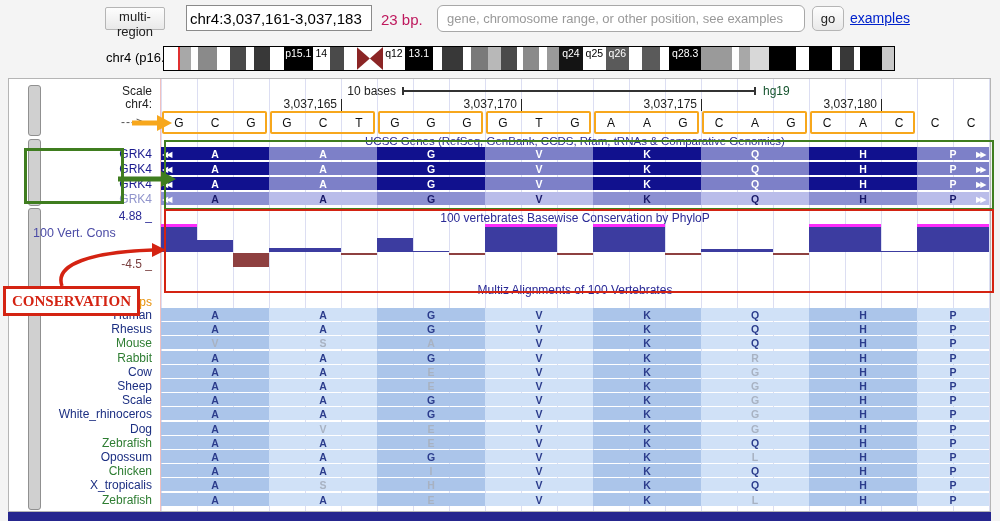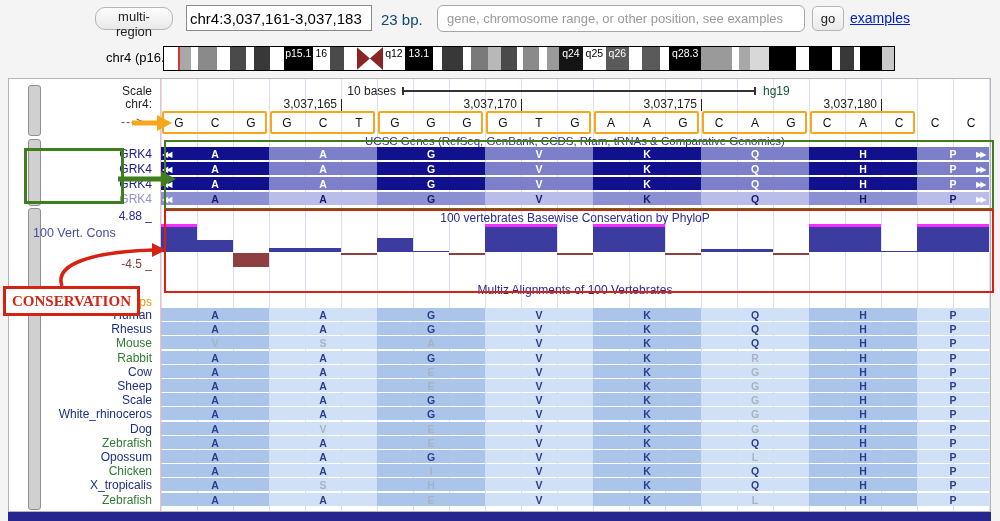--- a/index.html
+++ b/index.html
@@ -1,23 +1,23 @@
 <!DOCTYPE html>
 <html><head>
 <meta charset="utf-8">
 <style>
   html,body{margin:0;padding:0;}
   body{width:1000px;height:521px;background:#f4f4f4;font-family:"Liberation Sans",sans-serif;}
   .stage{position:relative;width:1000px;height:521px;overflow:hidden;}
   
-  #btn-multi{position:absolute;left:95px;top:7px;width:78px;height:23px;border:1px solid #b5b5b5;border-radius:10px;
+  #btn-multi{position:absolute;left:105px;top:7px;width:60px;height:23px;border:1px solid #b5b5b5;border-radius:2px;
     background:linear-gradient(#fdfdfd,#e9e9e9);font:13px "Liberation Sans",sans-serif;color:#222;}
   #inp-pos{position:absolute;left:186px;top:5px;width:186px;height:26px;border:1px solid #8a8a8a;background:#fff;
     font:15px "Liberation Sans",sans-serif;color:#000;padding:0 3px;box-sizing:border-box;}
-  #txt-bp{position:absolute;left:381px;top:11px;font:15px "Liberation Sans",sans-serif;color:#0c4a6e;}
+  #txt-bp{position:absolute;left:381px;top:11px;font:15px "Liberation Sans",sans-serif;color:#be185d;}
   #inp-search{position:absolute;left:437px;top:5px;width:368px;height:27px;border:1px solid #a8a8a8;border-radius:6px;
     font:13px "Liberation Sans",sans-serif;color:#333;padding:0 9px;box-sizing:border-box;background:#fff;}
   #inp-search::placeholder{color:#999;}
   #btn-go{position:absolute;left:812px;top:6px;width:32px;height:25px;border:1px solid #b5b5b5;border-radius:5px;
     background:linear-gradient(#fdfdfd,#e9e9e9);font:13px "Liberation Sans",sans-serif;color:#222;}
   #lnk-examples{position:absolute;left:850px;top:10px;font:14px "Liberation Sans",sans-serif;color:#0022cc;text-decoration:underline;cursor:pointer;}
   
   #ideo-label{position:absolute;left:106px;top:50px;font:13px "Liberation Sans",sans-serif;color:#000;}
   #ideo-box{position:absolute;left:163px;top:46px;width:730px;height:23px;border:1px solid #000;background:#fff;overflow:hidden;}
   
@@ -68,21 +68,21 @@
       <div style="position: absolute; left: 4.7%; top: 0px; width: 2.6%; height: 23px; background: rgb(138, 138, 138);"></div>
       <div style="position: absolute; left: 7.3%; top: 0px; width: 1.7%; height: 23px; background: rgb(255, 255, 255);"></div>
       <div style="position: absolute; left: 9%; top: 0px; width: 2.2%; height: 23px; background: rgb(74, 74, 74);"></div>
       <div style="position: absolute; left: 11.2%; top: 0px; width: 1.1%; height: 23px; background: rgb(255, 255, 255);"></div>
       <div style="position: absolute; left: 12.3%; top: 0px; width: 2.2%; height: 23px; background: rgb(56, 56, 56);"></div>
       <div style="position: absolute; left: 14.5%; top: 0px; width: 1.9%; height: 23px; background: rgb(255, 255, 255);"></div>
       <div style="position: absolute; left: 16.4%; top: 0px; width: 4%; height: 23px; background: rgb(0, 0, 0);">
         <div class="bandlab" style="left: 0px; width: 100%; color: rgb(255, 255, 255);">p15.1</div>
       </div>
       <div style="position: absolute; left: 20.4%; top: 0px; width: 2.3%; height: 23px; background: rgb(255, 255, 255);">
-        <div class="bandlab" style="left: 0px; width: 100%; color: rgb(0, 0, 0);">16</div>
+        <div class="bandlab" style="left: 0px; width: 100%; color: rgb(0, 0, 0);">14</div>
       </div>
       <div style="position: absolute; left: 22.7%; top: 0px; width: 2%; height: 23px; background: rgb(74, 74, 74);"></div>
       <div style="position: absolute; left: 24.7%; top: 0px; width: 1.7%; height: 23px; background: rgb(255, 255, 255);"></div>
       <div style="position: absolute; left: 30%; top: 0px; width: 3%; height: 23px; background: rgb(255, 255, 255);">
         <div class="bandlab" style="left: 0px; width: 100%; color: rgb(0, 0, 0);">q12</div>
       </div>
       <div style="position: absolute; left: 33%; top: 0px; width: 3.8%; height: 23px; background: rgb(0, 0, 0);">
         <div class="bandlab" style="left: 0px; width: 100%; color: rgb(255, 255, 255);">13.1</div>
       </div>
       <div style="position: absolute; left: 36.8%; top: 0px; width: 1.3%; height: 23px; background: rgb(255, 255, 255);"></div>

